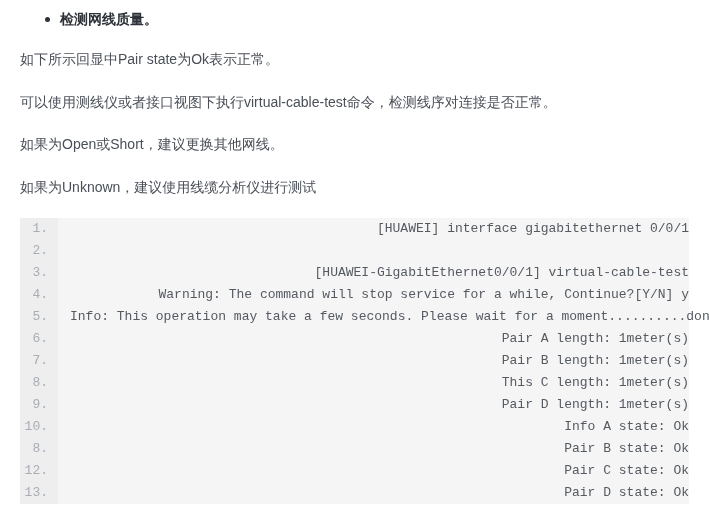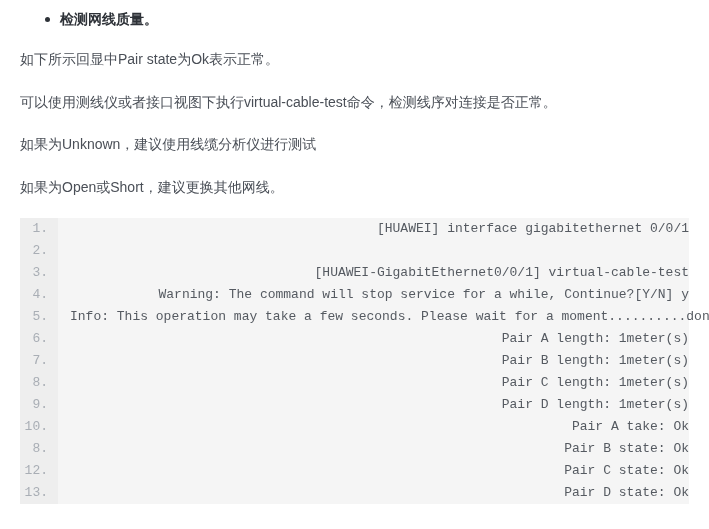--- a/index.html
+++ b/index.html
@@ -72,22 +72,22 @@
 
 <div class="page">
 
   <div class="bullet-row">
     <span class="bullet-dot"></span>
     <span>检测网线质量。</span>
   </div>
 
   <p class="para">如下所示回显中Pair state为Ok表示正常。</p>
   <p class="para">可以使用测线仪或者接口视图下执行virtual-cable-test命令，检测线序对连接是否正常。</p>
+  <p class="para">如果为Open或Short，建议更换其他网线。</p>
   <p class="para">如果为Unknown，建议使用线缆分析仪进行测试</p>
-  <p class="para">如果为Open或Short，建议更换其他网线。</p>
 
   <div class="code-wrap">
     <div class="code-line">
       <div class="ln">1.</div>
       <div class="code">[HUAWEI] interface gigabitethernet 0/0/1</div>
     </div>
     <div class="code-line">
       <div class="ln">2.</div>
       <div class="code"></div>
     </div>
@@ -106,29 +106,29 @@
     <div class="code-line">
       <div class="ln">6.</div>
       <div class="code">Pair A length: 1meter(s)</div>
     </div>
     <div class="code-line">
       <div class="ln">7.</div>
       <div class="code">Pair B length: 1meter(s)</div>
     </div>
     <div class="code-line">
       <div class="ln">8.</div>
-      <div class="code">Pair C length: 1meter(s)</div>
+      <div class="code">This C length: 1meter(s)</div>
     </div>
     <div class="code-line">
       <div class="ln">9.</div>
       <div class="code">Pair D length: 1meter(s)</div>
     </div>
     <div class="code-line">
       <div class="ln">10.</div>
-      <div class="code">Pair A take: Ok</div>
+      <div class="code">Info A state: Ok</div>
     </div>
     <div class="code-line">
       <div class="ln">8.</div>
       <div class="code">Pair B state: Ok</div>
     </div>
     <div class="code-line">
       <div class="ln">12.</div>
       <div class="code">Pair C state: Ok</div>
     </div>
     <div class="code-line">

